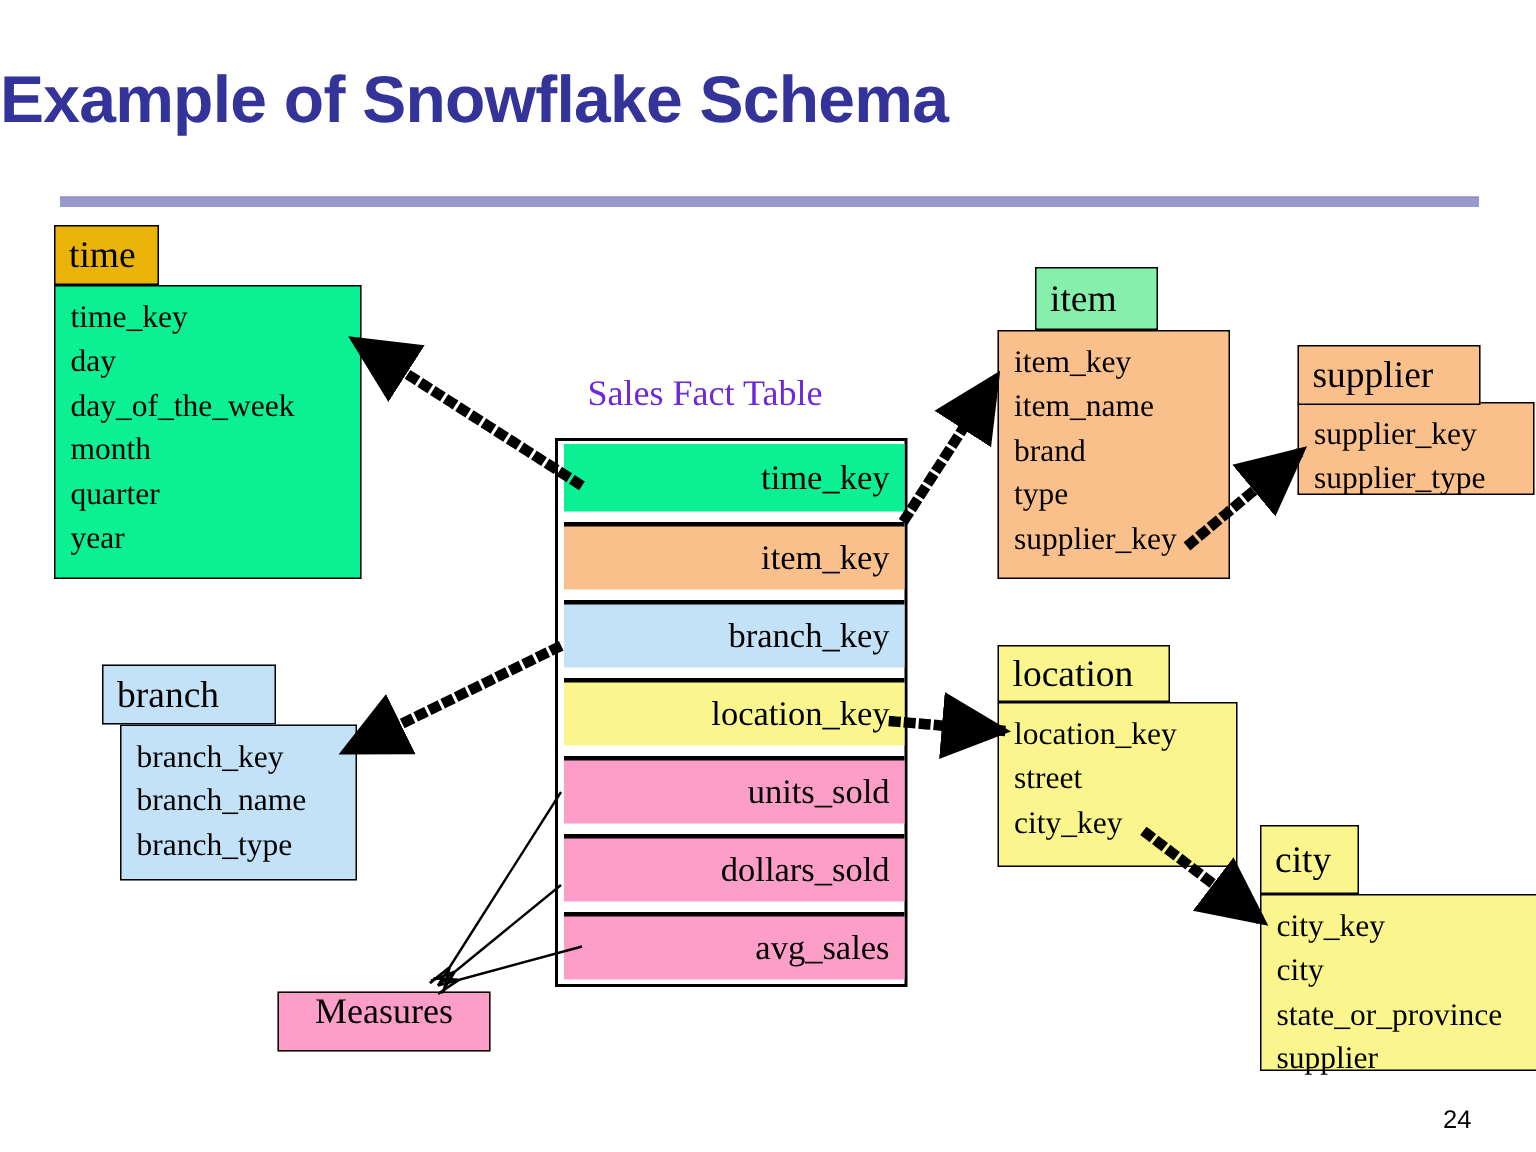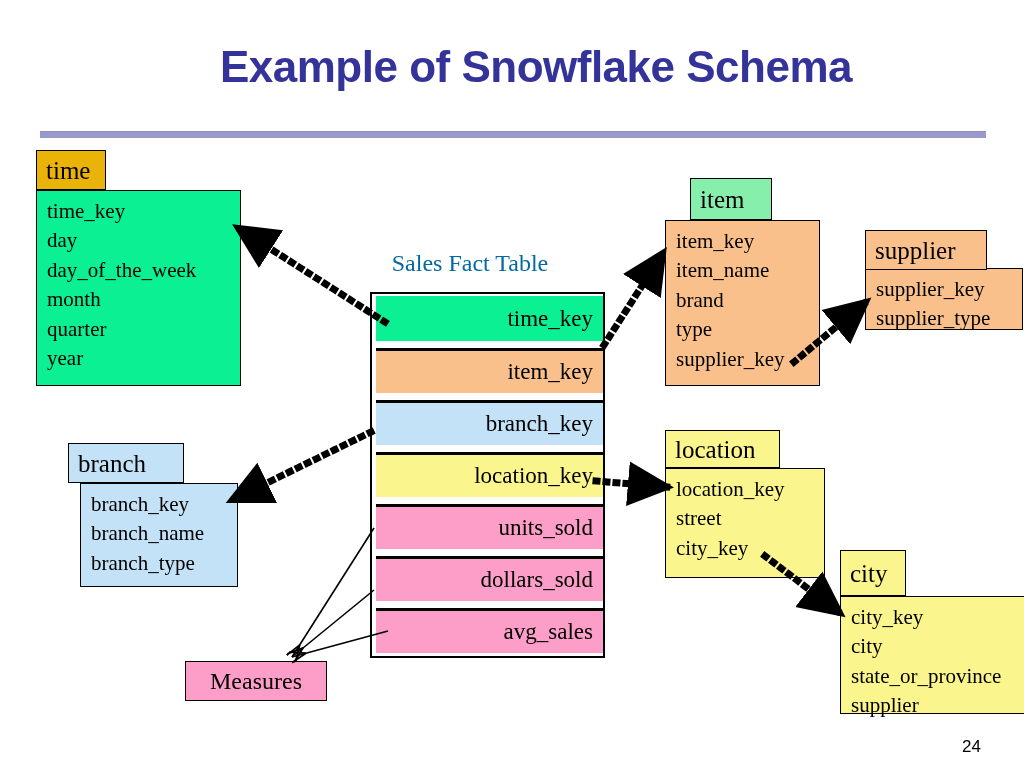--- a/index.html
+++ b/index.html
@@ -4,21 +4,21 @@
 <style>
   html,body{margin:0;padding:0;}
   body{
     width:1024px;height:768px;background:#ffffff;position:relative;overflow:hidden;
     font-family:"Liberation Serif",serif;
   }
   .slide{position:absolute;inset:0;}
 
   
   #slide-title{
-    position:absolute;left:0;top:42px;width:852px;text-align:right;
+    position:absolute;left:0;top:42px;width:852px;text-align:left;
     font-family:"Liberation Sans",sans-serif;
     font-size:44px;font-weight:bold;color:#333399;letter-spacing:-0.5px;
     white-space:nowrap;
   }
   #title-rule{
     position:absolute;left:40px;top:131px;width:946px;height:6px;
     background:#9999cc;border-top:1px solid #8f8fc4;
   }
 
   
@@ -30,38 +30,38 @@
   .tbl-body{
     position:absolute;border:1px solid #000;box-sizing:border-box;
     z-index:2;padding:6px 8px 4px 10px;
     font-size:21px;line-height:1.40;
   }
   .tbl-body .fld{white-space:nowrap;}
 
   
   #fact-caption{
     position:absolute;left:330px;top:250px;width:280px;text-align:center;
-    font-size:24px;color:#0369a1;white-space:nowrap;
+    font-size:24px;color:#6d28d9;white-space:nowrap;
   }
   #fact-frame{
     position:absolute;left:370px;top:292px;width:235px;height:366px;
     border:2px solid #000;box-sizing:border-box;background:#fff;z-index:2;
   }
   .fact-row{
     position:absolute;left:4px;width:227px;height:45px;
     box-sizing:border-box;border-top:3px solid #000;
     display:flex;align-items:center;justify-content:flex-end;
     padding-right:10px;font-size:23px;color:#000;white-space:nowrap;
   }
 
   
   #measures-box{
     position:absolute;left:185px;top:661px;width:142px;height:40px;
     background:#fd9ec9;border:1px solid #000;box-sizing:border-box;
-    display:flex;align-items:center;justify-content:center;
+    display:flex;align-items:flex-start;justify-content:center;
     font-size:24px;color:#000;z-index:3;
   }
 
   
   #connectors{position:absolute;left:0;top:0;width:1024px;height:768px;z-index:5;pointer-events:none;}
 
   
   #page-number{
     position:absolute;left:962px;top:737px;
     font-family:"Liberation Sans",sans-serif;font-size:17px;color:#000;

